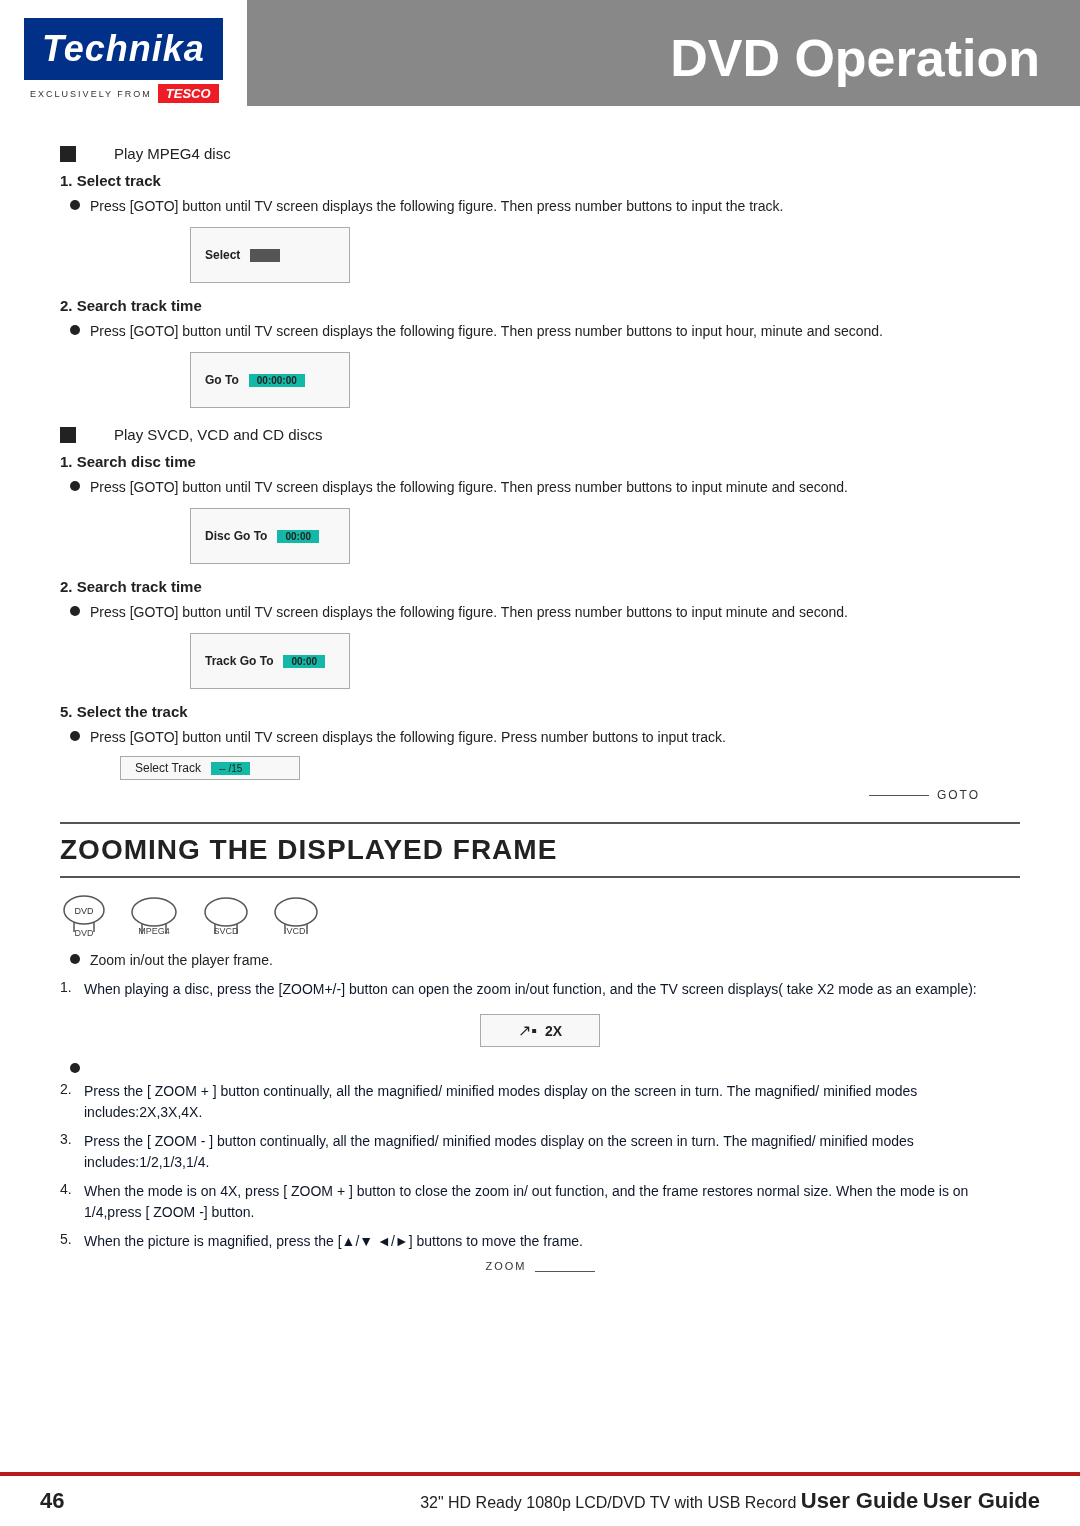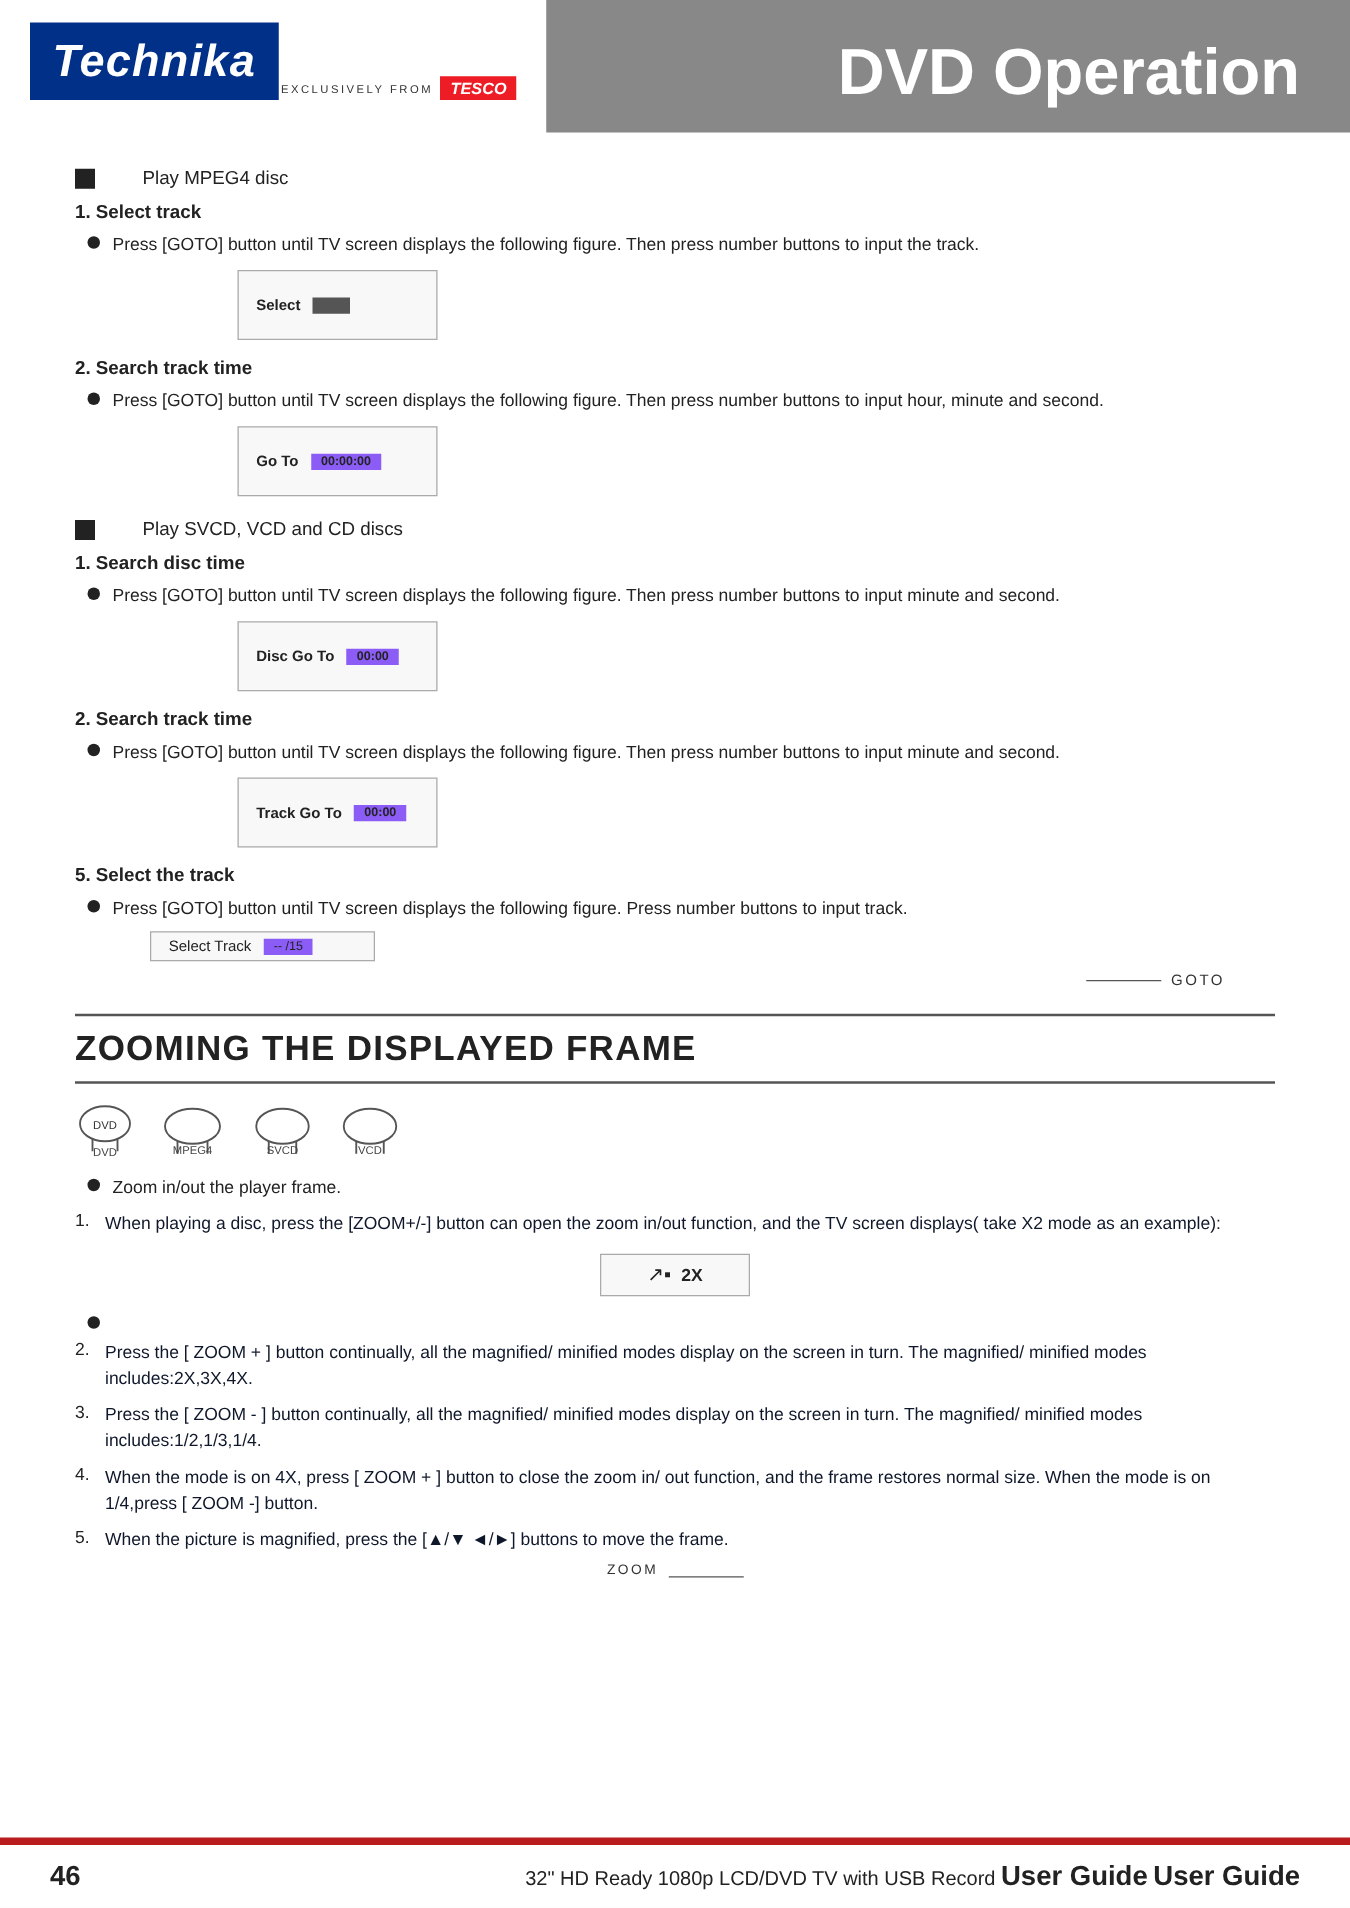--- a/index.html
+++ b/index.html
@@ -23,21 +23,22 @@
       display: flex;
       align-items: flex-start;
       justify-content: space-between;
       padding: 0;
       background: #ffffff;
     }
     .logo-area {
       background: #ffffff;
       padding: 18px 24px 14px 24px;
       display: flex;
-      align-items: flex-end;
+      flex-direction: column;
+      align-items: center;
     }
     .logo-box {
       background: #003087;
       padding: 10px 18px;
       display: inline-block;
     }
     .logo-text {
       color: #ffffff;
       font-size: 36px;
       font-weight: bold;
@@ -156,21 +157,21 @@
       margin-right: 10px;
     }
     .ui-display-value {
       background: #555;
       color: #fff;
       font-size: 10px;
       padding: 1px 8px;
       min-width: 30px;
     }
     .ui-display-value2 {
-      background: #8b5cf6;
+      background: #14b8a6;
       color: #222;
       font-size: 10px;
       padding: 1px 8px;
       min-width: 30px;
     }
     .display-row {
       margin: 6px 0;
       display: flex;
       justify-content: center;
     }
@@ -271,21 +272,21 @@
       background: #555;
       margin-right: 8px;
     }
     .zoom-note-text {
       font-size: 11px;
       color: #333;
       letter-spacing: 2px;
     }
     
     .footer {
-      border-top: 6px solid #b91c1c;
+      border-top: 4px solid #b91c1c;
       padding: 12px 40px;
       display: flex;
       align-items: center;
       justify-content: space-between;
       background: #fff;
     }
     .footer-page {
       font-size: 22px;
       font-weight: bold;
       color: #222;

